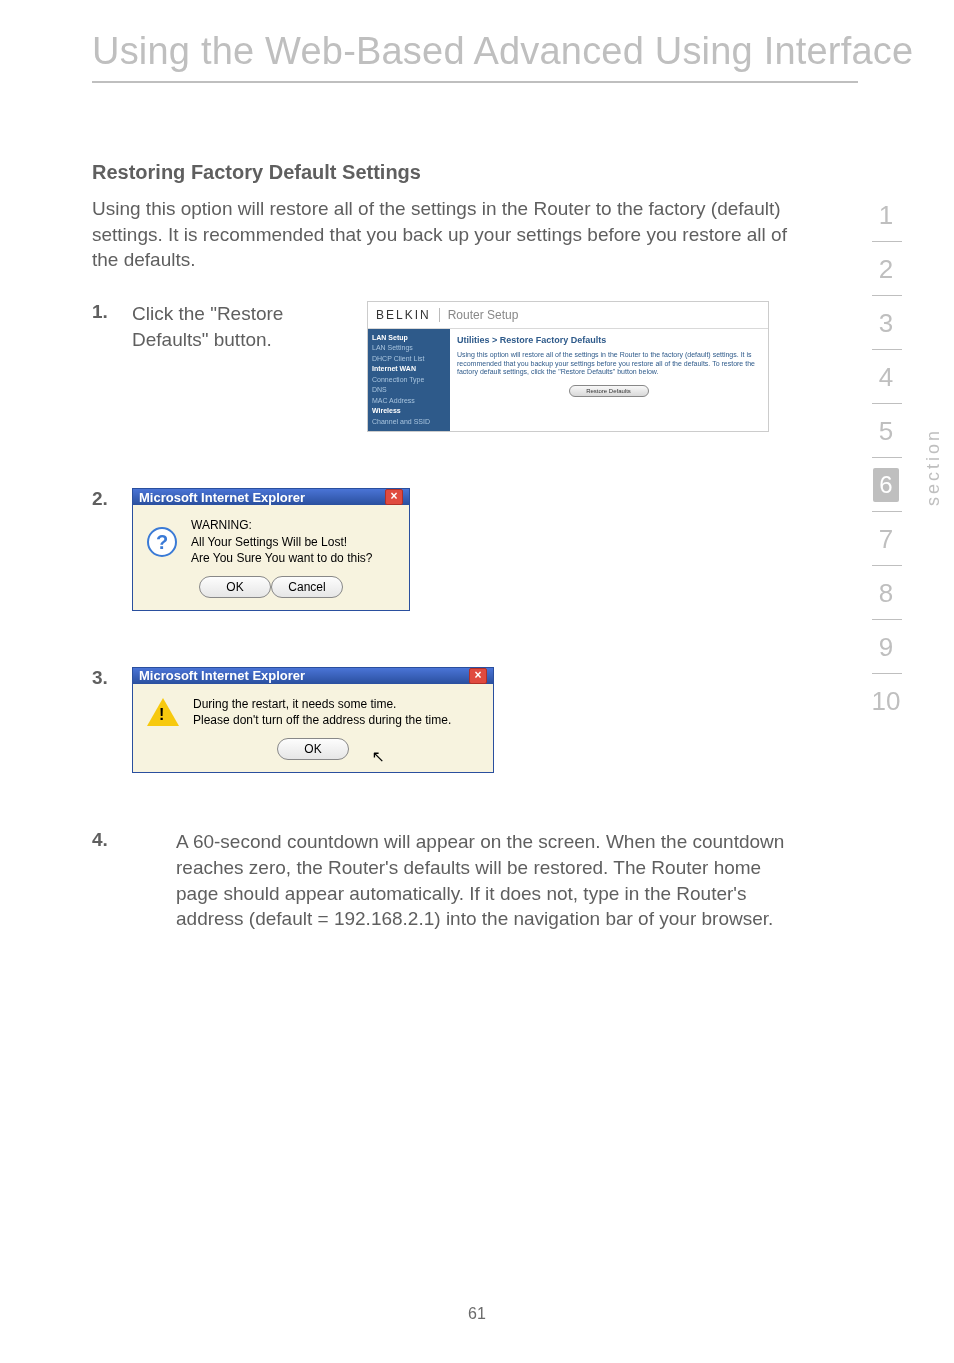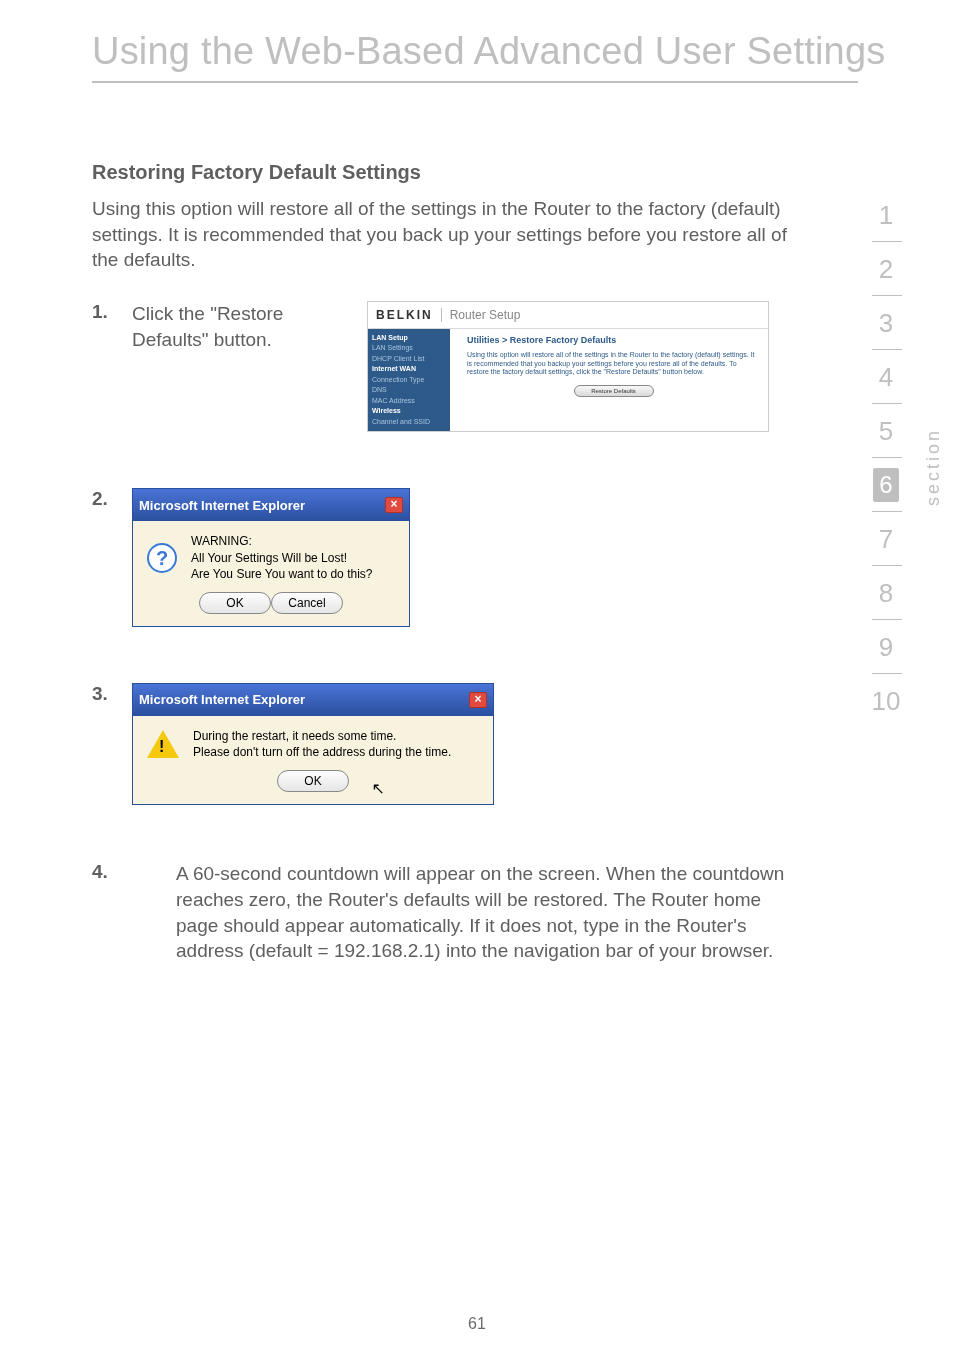--- a/index.html
+++ b/index.html
@@ -86,21 +86,21 @@
     width: 402px;
     font-size: 9px;
   }
   .belkin-header {
     display: flex;
     align-items: center;
     border-bottom: 1px solid #d9d9d9;
     padding: 6px 8px;
   }
   .belkin-logo {
-    font-weight: bold;
+    font-weight: normal;
     letter-spacing: 2px;
     color: #333;
     font-size: 12px;
     padding-right: 8px;
     border-right: 1px solid #bbb;
   }
   .belkin-router {
     color: #888;
     font-size: 12px;
     padding-left: 8px;
@@ -113,21 +113,21 @@
     color: #fff;
     width: 82px;
     padding: 4px 4px 4px 4px;
     font-size: 7px;
     line-height: 1.5;
   }
   .belkin-sidebar .sb-head { font-weight: bold; color: #fff; }
   .belkin-sidebar .sb-item { color: #a8c4de; }
   .belkin-main {
     flex: 1;
-    padding: 6px 8px 10px 17px;
+    padding: 6px 8px 10px 7px;
   }
   .belkin-main .bm-title {
     color: #2e5a8a;
     font-weight: bold;
     font-size: 9px;
     margin-bottom: 6px;
   }
   .belkin-main .bm-text {
     color: #2e5a8a;
     font-size: 7px;
@@ -154,21 +154,21 @@
     border: 1px solid #2a4f9e;
     background: #f7f3df;
     font-family: Tahoma, Arial, sans-serif;
   }
   .ie-dialog.wide { width: 362px; }
   .ie-title {
     background: linear-gradient(#4a74d6, #2a4f9e);
     color: #fff;
     font-weight: bold;
     font-size: 13px;
-    padding: 8px 6px;
+    padding: 0 6px;
     display: flex;
     justify-content: space-between;
     align-items: center;
   }
   .ie-close {
     width: 18px; height: 16px;
     background: #e04a3f;
     border: 1px solid #b03028;
     color: #fff;
     text-align: center;
@@ -290,31 +290,31 @@
     top: 428px;
     color: #bfbfbf;
     font-size: 18px;
     letter-spacing: 3px;
     writing-mode: vertical-rl;
     text-orientation: mixed;
     transform: rotate(180deg);
   }
   .page-number {
     position: absolute;
-    bottom: 30px;
+    bottom: 40px;
     width: 100%;
     text-align: center;
     font-size: 16px;
     color: #6b6b6b;
   }
 </style>
 </head>
 <body>
 
-<div class="page-title">Using the Web-Based Advanced User Settings</div>
+<div class="page-title">Using the Web-Based Advanced Using Interface</div>
 <div class="title-rule"></div>
 
 <div class="content">
   <div class="section-heading">Restoring Factory Default Settings</div>
   <div class="intro">Using this option will restore all of the settings in the Router to the factory (default) settings. It is recommended that you back up your settings before you restore all of the defaults.</div>
 
   <ol class="steps">
 
     <li>
       <div class="step-text">Click the "Restore Defaults" button.</div>

